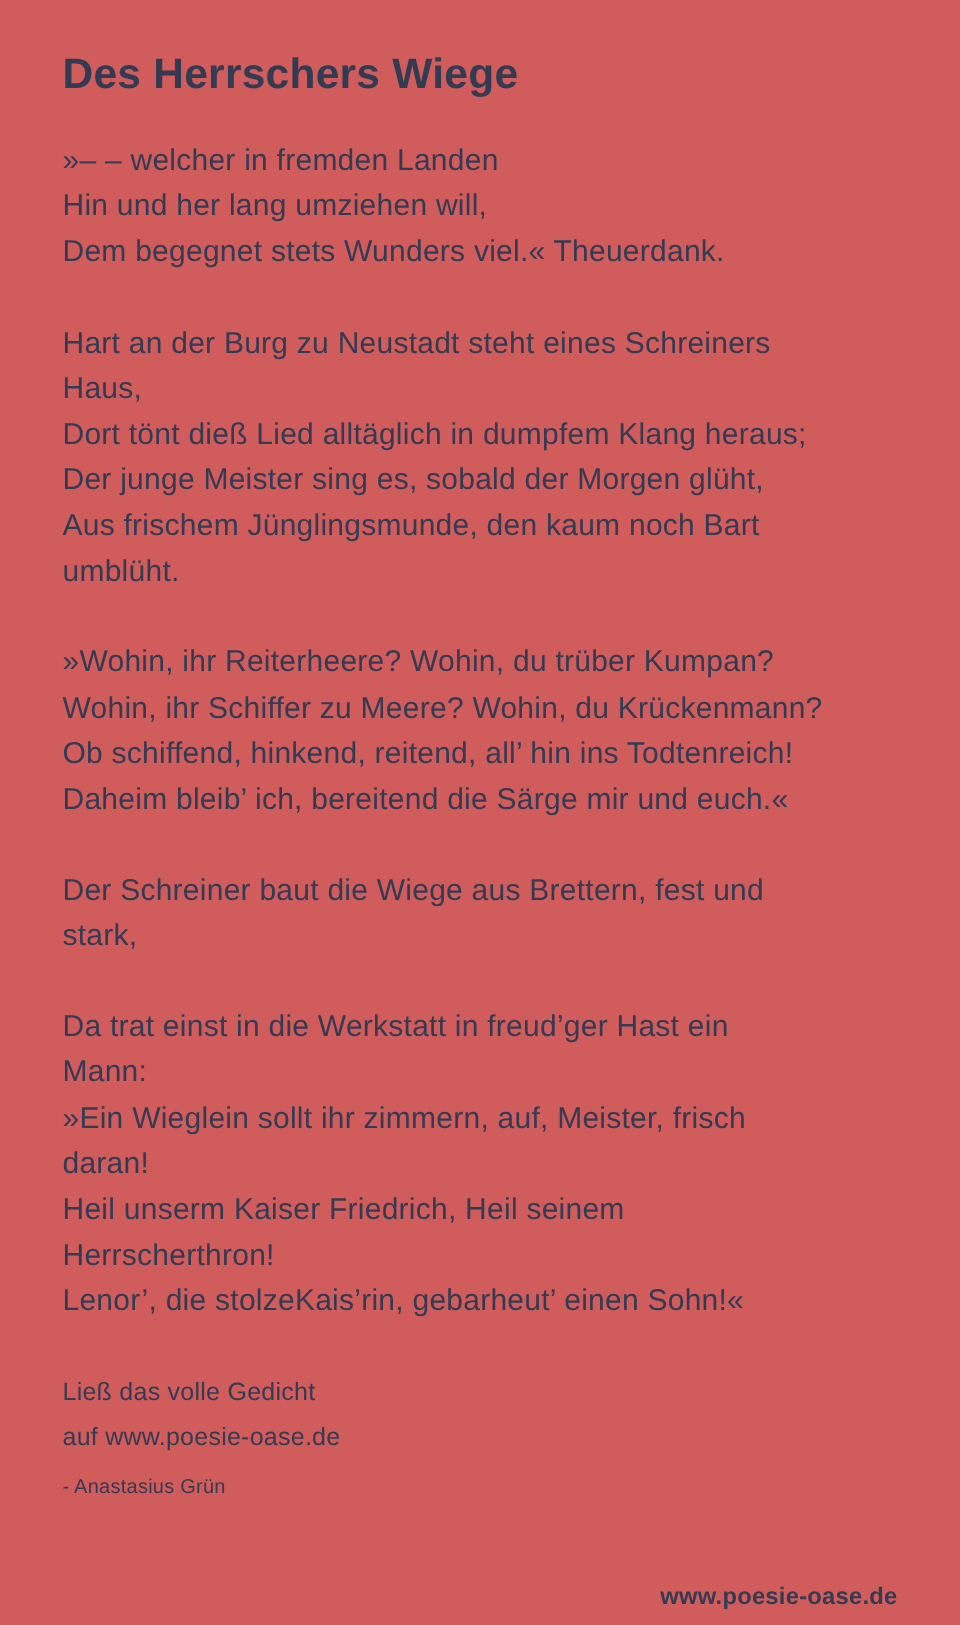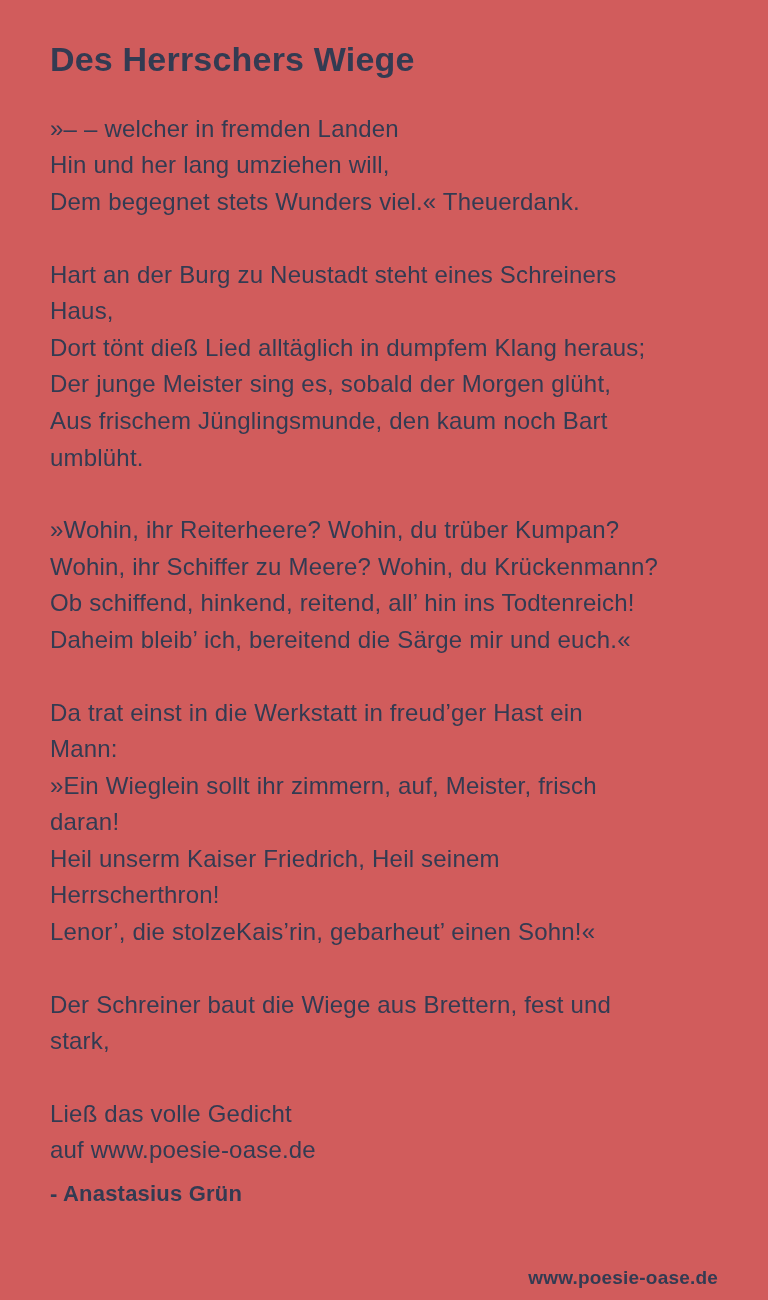--- a/index.html
+++ b/index.html
@@ -35,29 +35,29 @@
   .stanza {
     font-size: 24px;
     font-weight: 500;
     line-height: 36.6px;
     white-space: pre-line;
     margin-bottom: 36px;
     letter-spacing: 0.2px;
     margin-top: 16px;
   }
   .footer-note {
-    font-size: 24px;
+    font-size: 20px;
     font-weight: 500;
     line-height: 36.6px;
     white-space: pre-line;
     letter-spacing: 0.2px;
   }
   .author {
-    font-size: 22px;
-    font-weight: 700;
+    font-size: 16px;
+    font-weight: 400;
     margin-top: 12px;
     letter-spacing: 0.2px;
   }
   .site-watermark {
     position: absolute;
     right: 50px;
     top: 1236px;
     font-size: 19px;
     font-weight: 700;
     letter-spacing: 0.2px;
@@ -80,30 +80,30 @@
 Dort tönt dieß Lied alltäglich in dumpfem Klang heraus;
 Der junge Meister sing es, sobald der Morgen glüht,
 Aus frischem Jünglingsmunde, den kaum noch Bart
 umblüht.</p>
 
   <p class="stanza">»Wohin, ihr Reiterheere? Wohin, du trüber Kumpan?
 Wohin, ihr Schiffer zu Meere? Wohin, du Krückenmann?
 Ob schiffend, hinkend, reitend, all’ hin ins Todtenreich!
 Daheim bleib’ ich, bereitend die Särge mir und euch.«</p>
 
+  <p class="stanza">Der Schreiner baut die Wiege aus Brettern, fest und
+stark,</p>
+
   <p class="stanza">Da trat einst in die Werkstatt in freud’ger Hast ein
 Mann:
 »Ein Wieglein sollt ihr zimmern, auf, Meister, frisch
 daran!
 Heil unserm Kaiser Friedrich, Heil seinem
 Herrscherthron!
 Lenor’, die stolzeKais’rin, gebarheut’ einen Sohn!«</p>
-
-  <p class="stanza">Der Schreiner baut die Wiege aus Brettern, fest und
-stark,</p>
 
   <p class="footer-note">Ließ das volle Gedicht
 auf www.poesie-oase.de</p>
 
   <p class="author">- Anastasius Grün</p>
 
   <div class="site-watermark">www.poesie-oase.de</div>
 
 </div>
 

